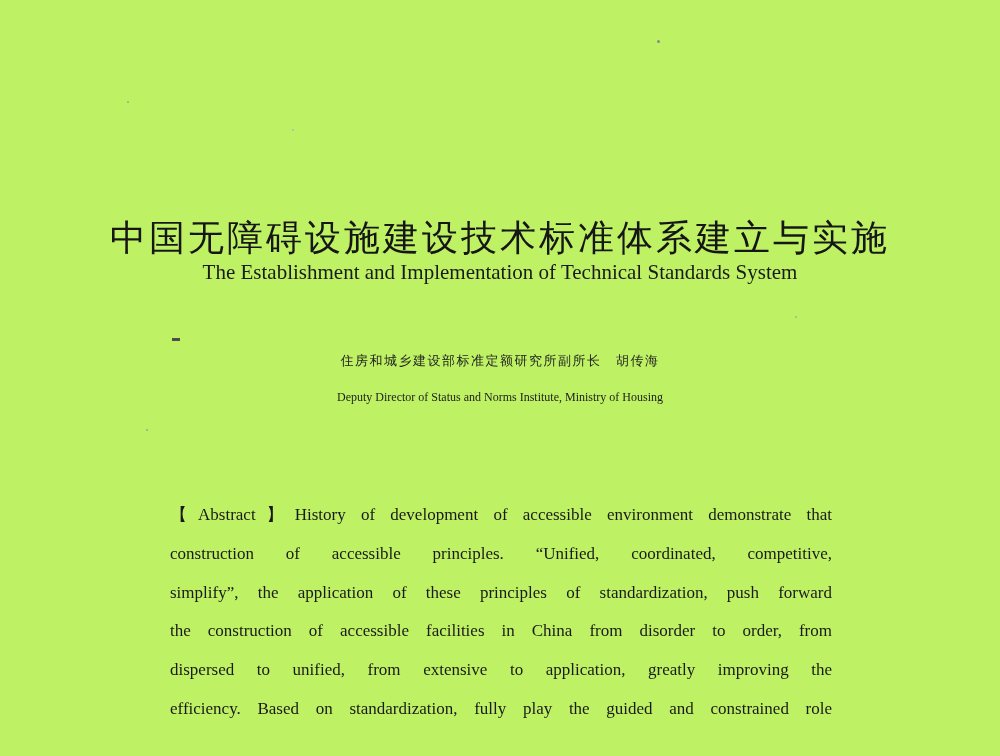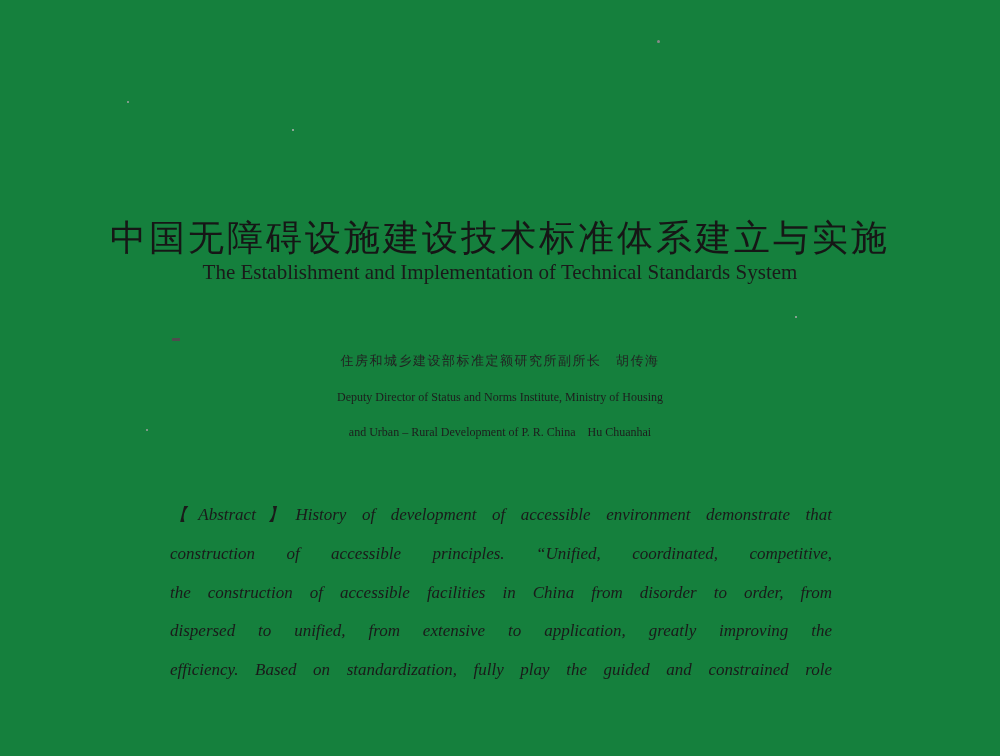--- a/index.html
+++ b/index.html
@@ -4,21 +4,21 @@
 <style>
   html, body {
     margin: 0;
     padding: 0;
     background: #ffffff;
   }
   .page {
     position: relative;
     width: 1000px;
     height: 756px;
-    background: #15803d;
+    background: #bef264;
     overflow: hidden;
     font-family: "Liberation Serif", serif;
     color: #1b1b1b;
   }
   .title-zh {
     position: absolute;
     top: 190px;
     left: 0;
     width: 100%;
     text-align: center;
@@ -70,21 +70,20 @@
     width: 662px;
     font-size: 17px;
     line-height: 38.8px;
     color: #1a1a1a;
   }
   .abstract .line {
     text-align: justify;
     text-align-last: justify;
     white-space: nowrap;
     overflow: visible;
-    font-style: italic;
   }
   
   .speck {
     position: absolute;
     background: #8a8a8a;
     border-radius: 50%;
   }
   .speck.s1 { left: 657px; top: 40px;  width: 3px; height: 3px; }
   .speck.s2 { left: 127px; top: 101px; width: 2px; height: 2px; background:#a5a5a5; }
   .speck.s3 { left: 292px; top: 129px; width: 2px; height: 2px; background:#b5b5b5; }
@@ -114,24 +113,24 @@
   <h1 class="title-zh">中国无障碍设施建设技术标准体系建立与实施</h1>
 
   <div class="title-en">
     <span class="line">The Establishment and Implementation of Technical Standards System</span>
   </div>
 
   <div class="byline-zh">住房和城乡建设部标准定额研究所副所长　胡传海</div>
 
   <div class="byline-en">
     <span class="line">Deputy Director of Status and Norms Institute, Ministry of Housing</span>
-    <span class="line">and Urban – Rural Development of P. R. China　Hu Chuanhai</span>
   </div>
 
   <div class="abstract">
     <div class="line">【Abstract】History of development of accessible environment demonstrate that</div>
     <div class="line">construction of accessible principles. “Unified, coordinated, competitive,</div>
+    <div class="line">simplify”, the application of these principles of standardization, push forward</div>
     <div class="line">the construction of accessible facilities in China from disorder to order, from</div>
     <div class="line">dispersed to unified, from extensive to application, greatly improving the</div>
     <div class="line">efficiency. Based on standardization, fully play the guided and constrained role</div>
   </div>
 
 </div>
 
 </body></html>

